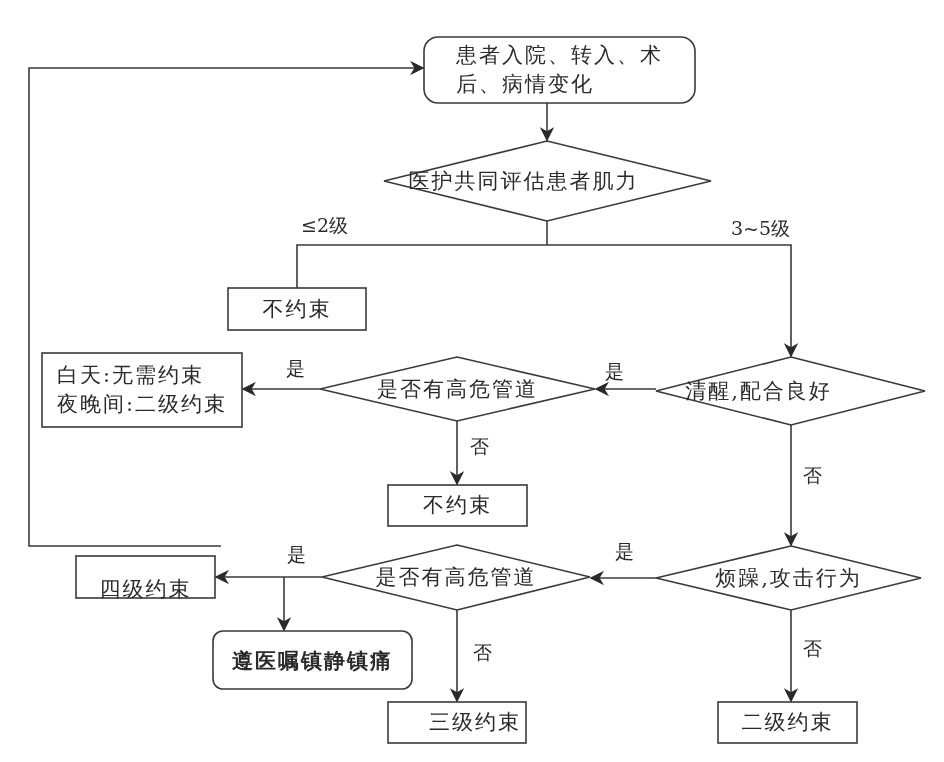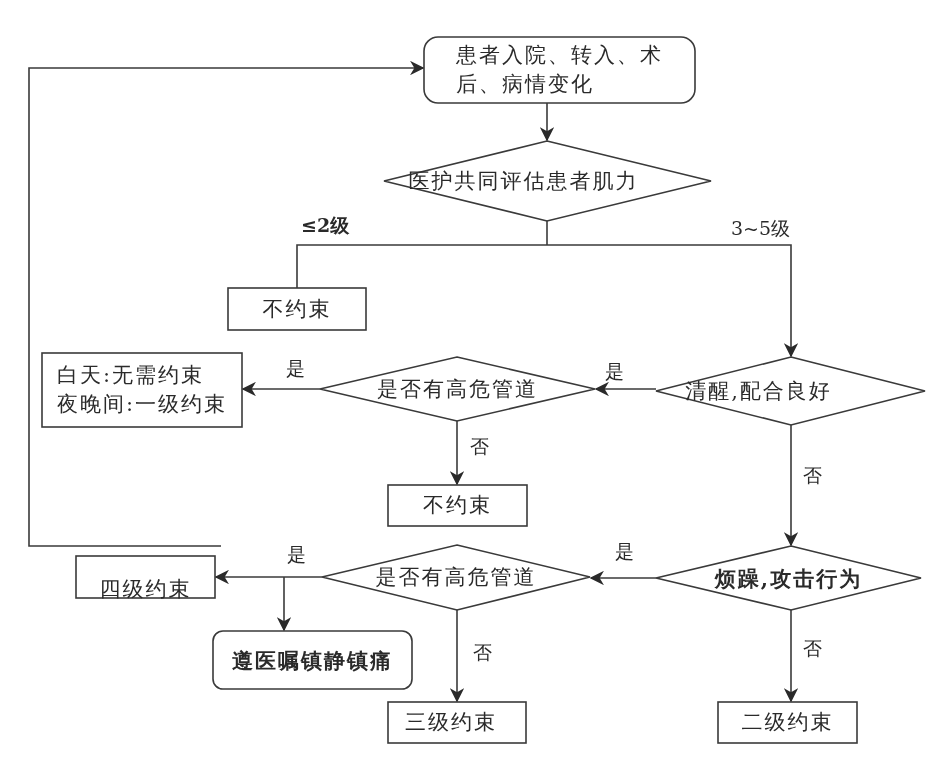--- a/index.html
+++ b/index.html
@@ -53,30 +53,30 @@
   <polyline class="edge" points="221,546 29,546 29,68 423,68" marker-end="url(#arrow)"></polyline>
 </svg>
 
 <div class="node-text" style="left:424px;top:37px;width:271px;height:66px;">患者入院、转入、术
 后、病情变化</div>
 <div class="node-text" style="left:360px;top:141px;width:327px;height:80px;">医护共同评估患者肌力</div>
 <div class="node-text" style="left:228px;top:288px;width:138px;height:42px;">不约束</div>
 <div class="node-text" style="left:624px;top:357px;width:269px;height:68px;">清醒,配合良好</div>
 <div class="node-text" style="left:320px;top:357px;width:275px;height:64px;">是否有高危管道</div>
 <div class="node-text" style="left:42px;top:353px;width:200px;height:74px;">白天:无需约束
-夜晚间:一级约束</div>
+夜晚间:二级约束</div>
 <div class="node-text" style="left:388px;top:485px;width:139px;height:41px;">不约束</div>
-<div class="node-text" style="left:656px;top:546px;width:265px;height:64px;font-weight:bold;">烦躁,攻击行为</div>
+<div class="node-text" style="left:656px;top:546px;width:265px;height:64px;">烦躁,攻击行为</div>
 <div class="node-text" style="left:322px;top:545px;width:268px;height:65px;">是否有高危管道</div>
 <div class="node-text" style="left:76px;top:556px;width:139px;height:42px;margin-top:12px;">四级约束</div>
 <div class="node-text" style="left:213px;top:631px;width:199px;height:58px;font-weight:bold;">遵医嘱镇静镇痛</div>
-<div class="node-text" style="left:388px;top:702px;width:126px;height:41px;">三级约束</div>
+<div class="node-text" style="left:388px;top:702px;width:126px;height:41px;padding-left:24px;">三级约束</div>
 <div class="node-text" style="left:718px;top:702px;width:139px;height:41px;">二级约束</div>
 
-<div class="edge-label" style="left:301px;top:214px;font-weight:bold;">≤2级</div>
+<div class="edge-label" style="left:301px;top:214px;">≤2级</div>
 <div class="edge-label" style="left:731px;top:217px;">3~5级</div>
 <div class="edge-label" style="left:605px;top:360px;">是</div>
 <div class="edge-label" style="left:286px;top:357px;">是</div>
 <div class="edge-label" style="left:470px;top:435px;">否</div>
 <div class="edge-label" style="left:803px;top:464px;">否</div>
 <div class="edge-label" style="left:615px;top:540px;">是</div>
 <div class="edge-label" style="left:287px;top:543px;">是</div>
 <div class="edge-label" style="left:473px;top:641px;">否</div>
 <div class="edge-label" style="left:803px;top:637px;">否</div>
 

